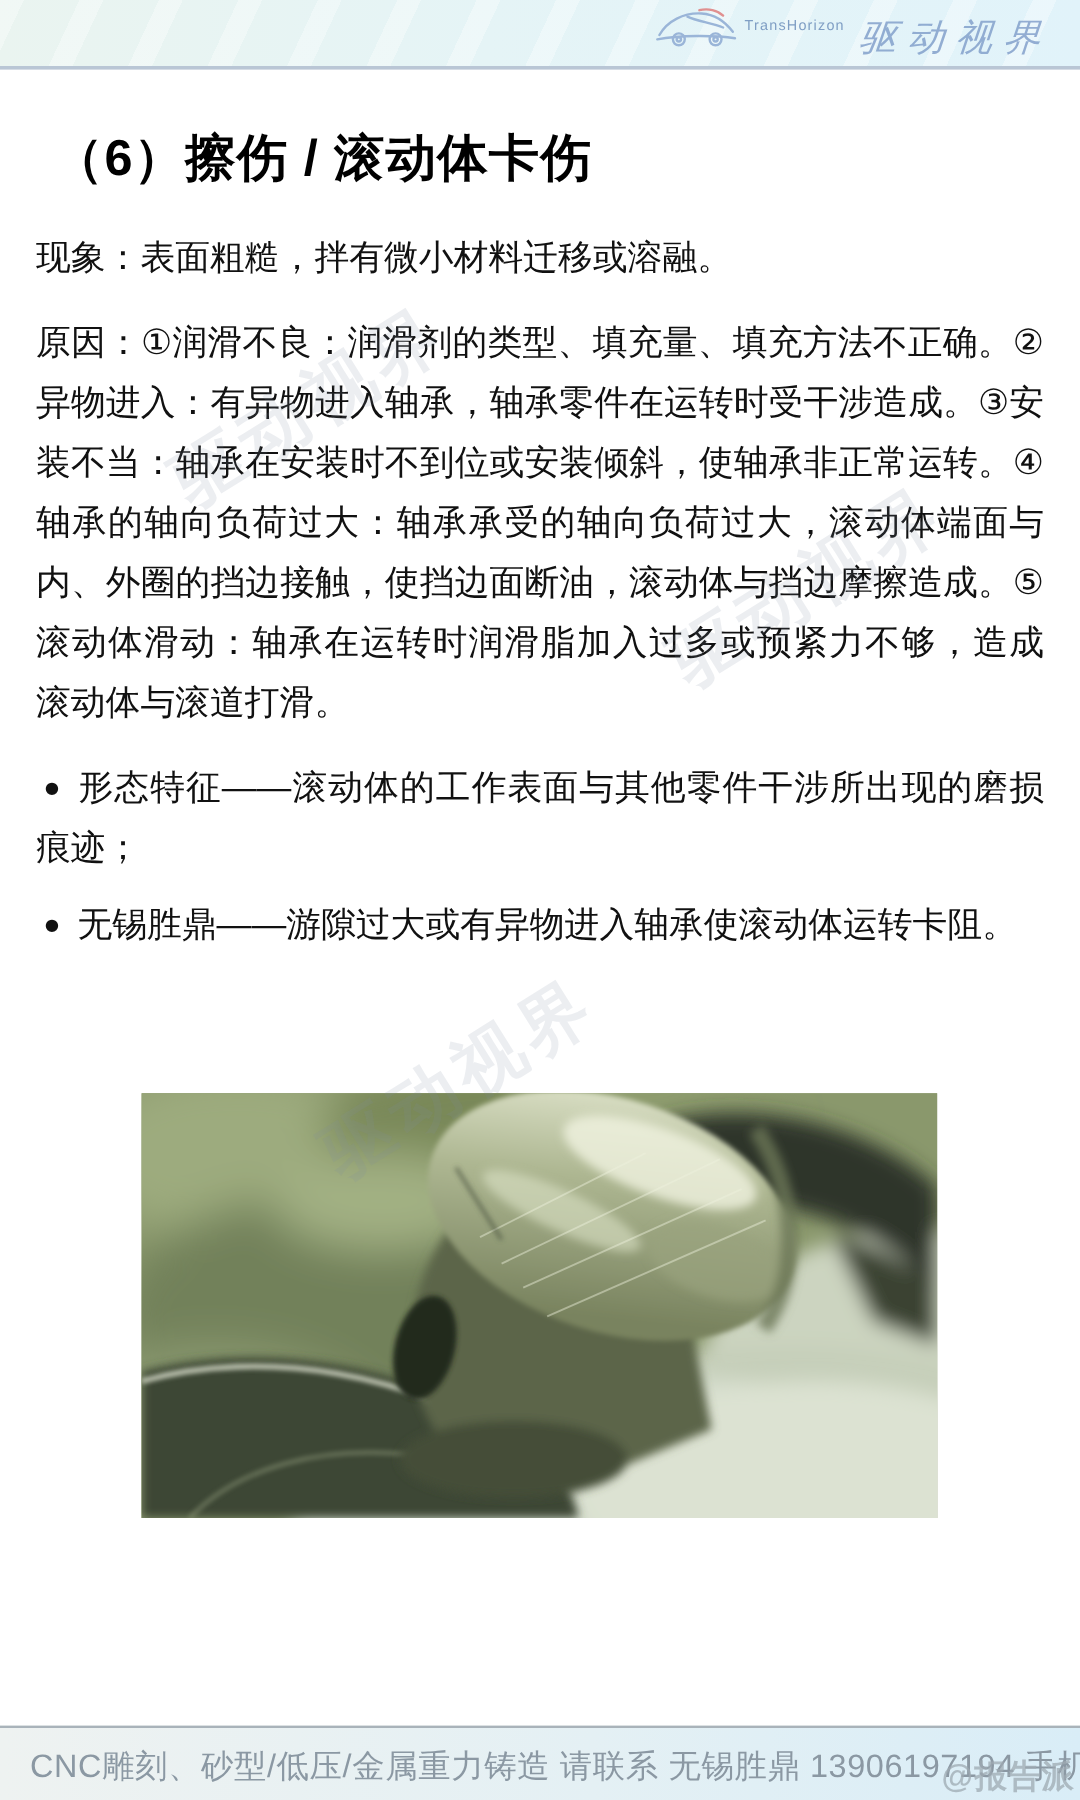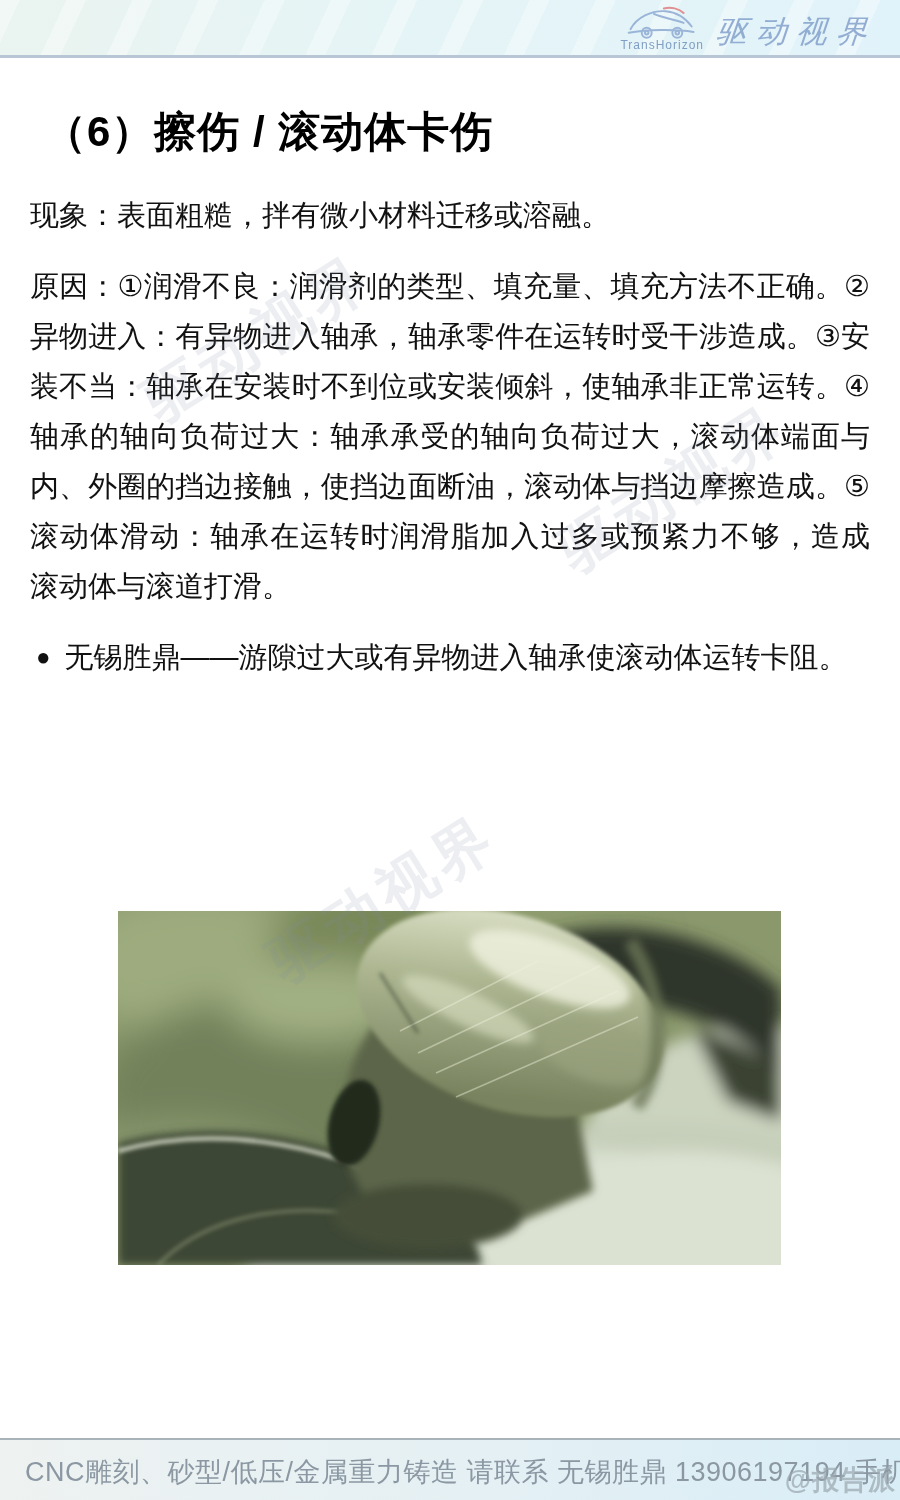--- a/index.html
+++ b/index.html
@@ -19,21 +19,21 @@
   }
   .page-header::after {
     content: ""; position: absolute; inset: 0;
     background: repeating-linear-gradient(115deg,
       rgba(255,255,255,0.35) 0 18px, rgba(255,255,255,0) 18px 60px);
   }
   .logo-area {
     position: absolute; top: 4px; right: 24px;
     display: flex; align-items: flex-start; gap: 12px; z-index: 4;
   }
-  .car-block { display: flex; flex-direction: column; align-items: center; }
+  .car-block { display: flex; flex-direction: row; align-items: center; }
   .brand-en {
     font-size: 12px; color: #7f9ec4; letter-spacing: 1px; margin-top: -2px;
   }
   .brand-cn {
     font-size: 31px; color: rgba(122,152,198,0.78);
     letter-spacing: 9px; font-style: italic; margin-top: 7px;
     transform: skewX(-5deg); font-weight: 500; white-space: nowrap;
   }
 
   
@@ -116,20 +116,21 @@
 <div class="wm wm1">驱动视界</div>
 <div class="wm wm2">驱动视界</div>
 <div class="wm wm3">驱动视界</div>
 
 <div class="article">
   <div class="title">（6）擦伤 / 滚动体卡伤</div>
 
   <p class="para">现象：表面粗糙，拌有微小材料迁移或溶融。</p>
   <p class="para">原因：①润滑不良：润滑剂的类型、填充量、填充方法不正确。②异物进入：有异物进入轴承，轴承零件在运转时受干涉造成。③安装不当：轴承在安装时不到位或安装倾斜，使轴承非正常运转。④轴承的轴向负荷过大：轴承承受的轴向负荷过大，滚动体端面与内、外圈的挡边接触，使挡边面断油，滚动体与挡边摩擦造成。⑤滚动体滑动：轴承在运转时润滑脂加入过多或预紧力不够，造成滚动体与滚道打滑。</p>
 
+  <p class="bullet-para"><span class="bullet-char">●</span><span>形态特征——滚动体的工作表面与其他零件干涉所出现的磨损痕迹；</span></p>
 
   <p class="bullet-para"><span class="bullet-char">●</span><span>无锡胜鼎——游隙过大或有异物进入轴承使滚动体运转卡阻。</span></p>
 </div>
 
 <div class="photo-wrap">
   <svg width="663" height="354" viewBox="0 0 663 354">
     <defs>
       <filter id="b18" x="-40%" y="-40%" width="180%" height="180%">
           <feGaussianBlur stdDeviation="18"></feGaussianBlur>
         </filter>

